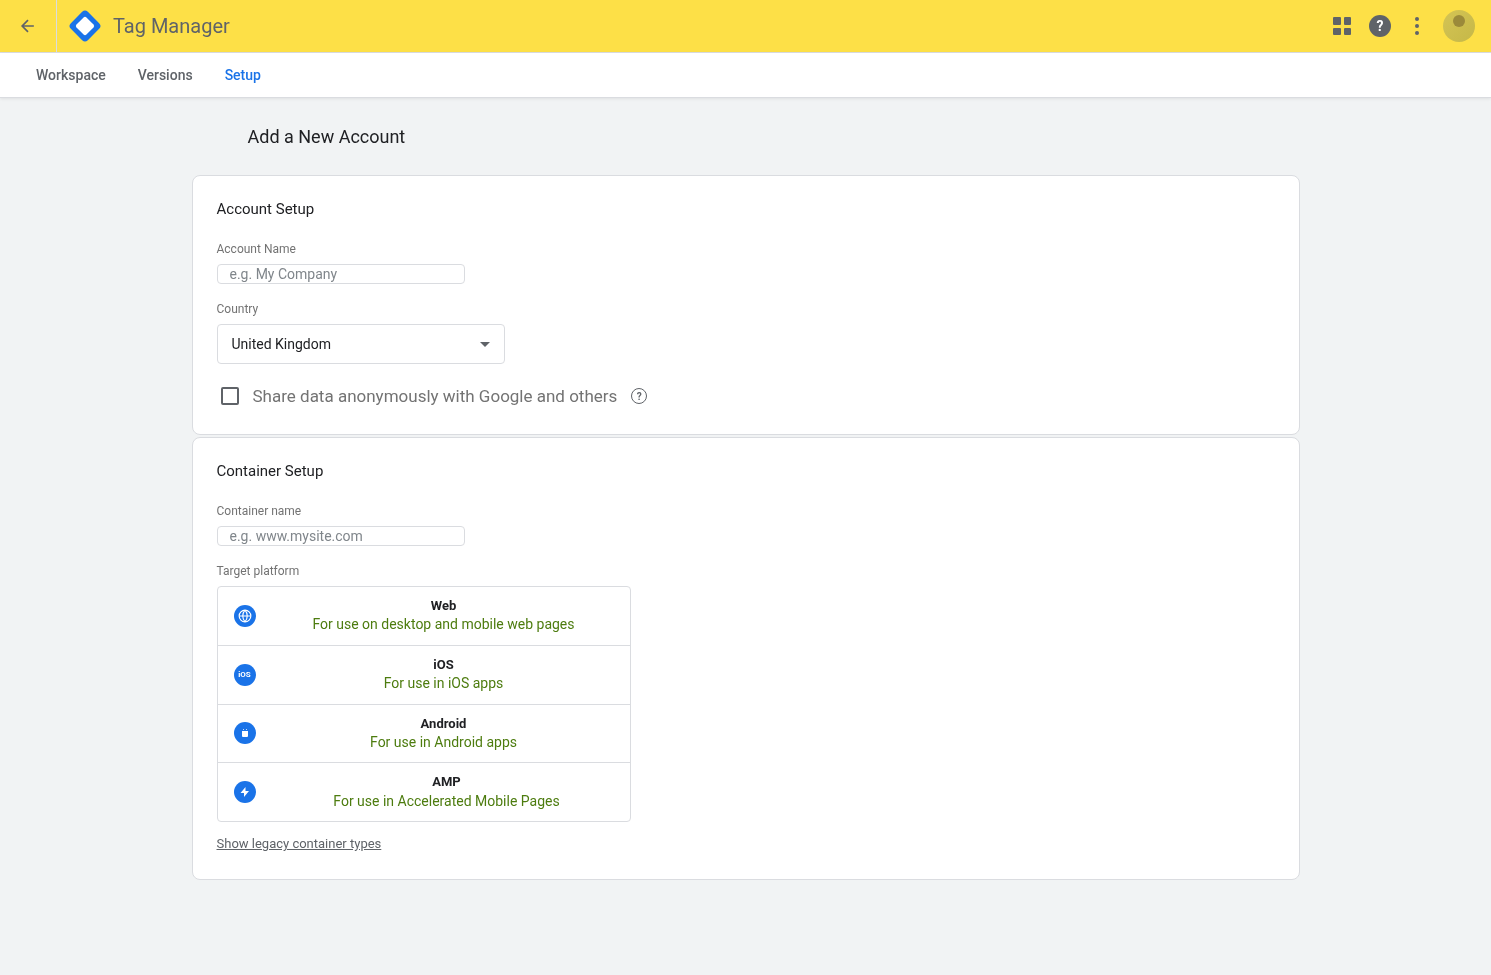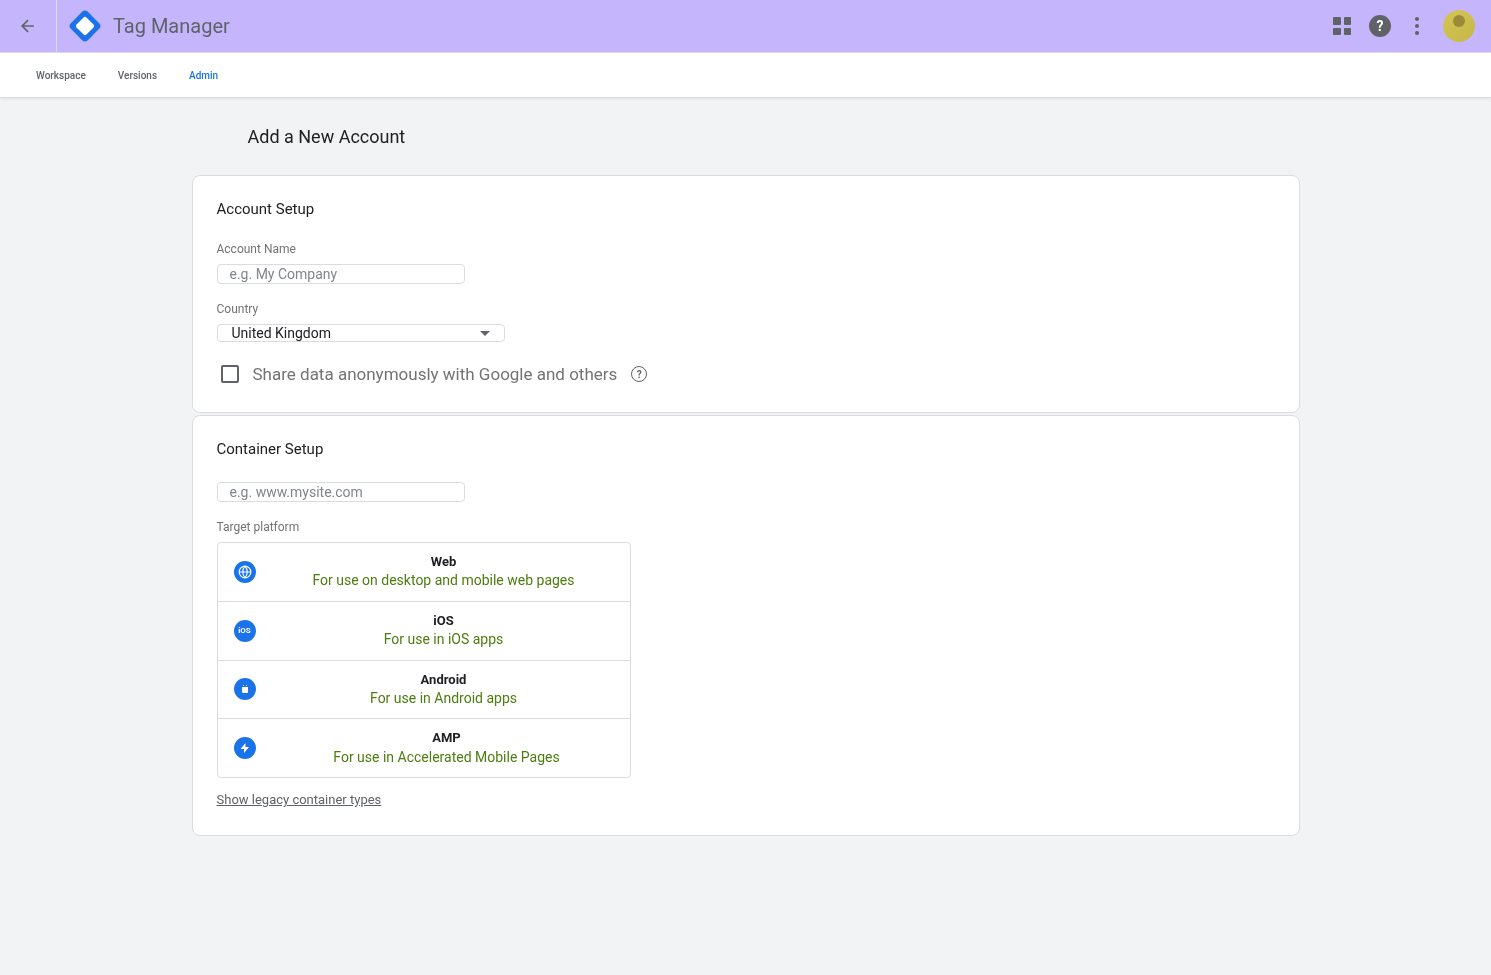--- a/index.html
+++ b/index.html
@@ -3,21 +3,21 @@
   <meta charset="utf-8">
   <style>
     * { margin: 0; padding: 0; box-sizing: border-box; }
     body {
       font-family: 'Google Sans', Roboto, Arial, sans-serif;
       background: #f1f3f4;
       color: #202124;
       font-size: 14px;
     }
     .header {
-      background: #c4b5fd;
+      background: #fde047;
       height: 53px;
       display: flex;
       align-items: center;
       padding: 0 16px;
       border-bottom: 1px solid #dadce0;
     }
     .back-btn {
       width: 24px;
       height: 24px;
       display: flex;
@@ -126,21 +126,21 @@
       padding: 0 20px;
       border-bottom: 1px solid #dadce0;
       box-shadow: 0 1px 3px rgba(0,0,0,0.08);
     }
     .tab {
       padding: 16px 16px;
       height: 45px;
       display: flex;
       align-items: center;
       color: #5f6368;
-      font-size: 10px;
+      font-size: 14px;
       cursor: pointer;
       font-weight: 500;
     }
     .tab.active {
       color: #1a73e8;
     }
     .content {
       max-width: 1140px;
       margin: 28px auto 0;
       padding: 0 16px;
@@ -177,21 +177,21 @@
       border-radius: 4px;
       padding: 0 12px;
       font-size: 14px;
       color: #202124;
       font-family: inherit;
     }
     .text-input::placeholder { color: #80868b; }
     .field-group { margin-bottom: 18px; }
     .select-wrap {
       width: 288px;
-      height: 18px;
+      height: 40px;
       border: 1px solid #dadce0;
       border-radius: 4px;
       display: flex;
       align-items: center;
       justify-content: space-between;
       padding: 0 14px;
       cursor: pointer;
       font-size: 14px;
       color: #202124;
     }
@@ -306,21 +306,21 @@
         <span></span>
         <span></span>
     </div>
     <div class="avatar"></div>
   </div>
 </div>
 
 <div class="tabs">
   <div class="tab">Workspace</div>
   <div class="tab">Versions</div>
-  <div class="tab active">Admin</div>
+  <div class="tab active">Setup</div>
 </div>
 
 <div class="content">
   <h1 class="page-title">Add a New Account</h1>
 
   <div class="card">
     <h2 class="card-title">Account Setup</h2>
 
     <div class="field-group">
       <label class="field-label">Account Name</label>
@@ -339,20 +339,21 @@
       <div class="checkbox"></div>
       <span class="checkbox-label">Share data anonymously with Google and others</span>
       <span class="info-icon">?</span>
     </div>
   </div>
 
   <div class="card">
     <h2 class="card-title">Container Setup</h2>
 
     <div class="field-group">
+      <label class="field-label">Container name</label>
       <input type="text" class="text-input" placeholder="e.g. www.mysite.com" style="">
     </div>
 
     <div class="field-group" style="margin-bottom:0;">
       <label class="field-label">Target platform</label>
       <div class="platform-list">
 
         <div class="platform-item">
           <div class="platform-icon">
             <svg width="14" height="14" viewBox="0 0 24 24" fill="none" stroke="white" stroke-width="2">

